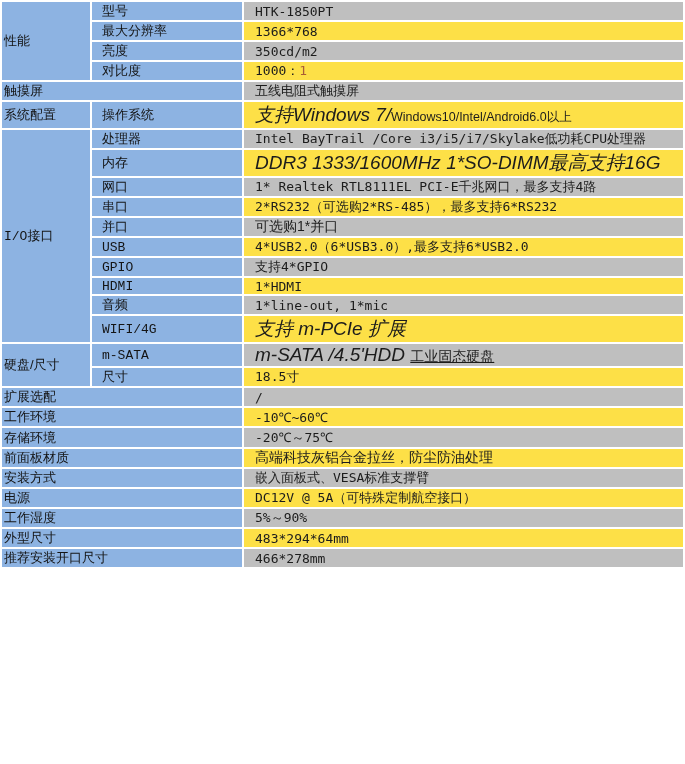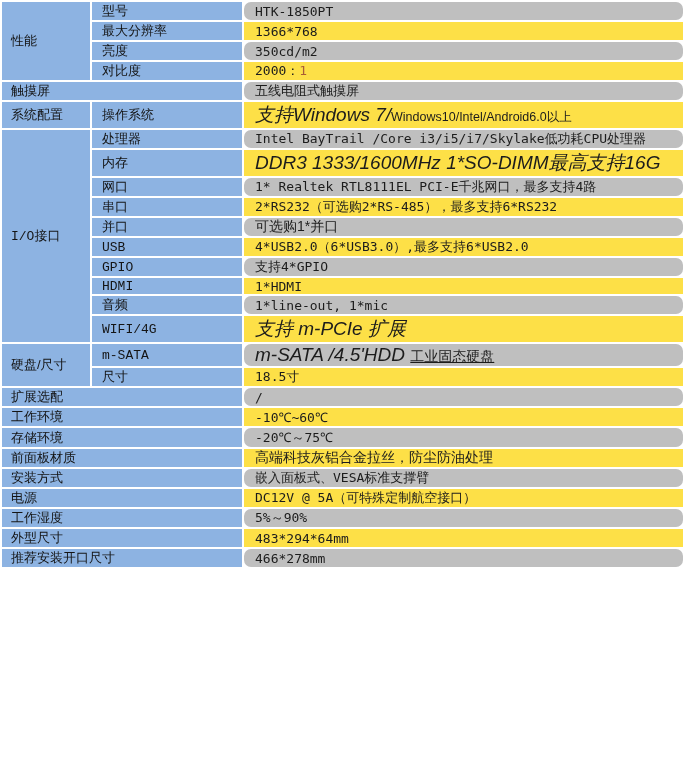--- a/index.html
+++ b/index.html
@@ -21,30 +21,30 @@
   }
   td {
     height: 16px;
     vertical-align: middle;
     overflow: hidden;
     white-space: nowrap;
     padding: 0;
   }
   td.cat, td.sub {
     background: #8db3e2;
-    padding-left: 9px;
+    padding-left: 2px;
     font-size: 13px;
     color: #141414;
   }
   td.sub { padding-left: 10px; }
   td.val {
     padding-left: 11px;
     color: #1c1c1c;
   }
-  td.val.gray { background: #bfbfbf; border-radius: 7px; }
+  td.val.gray { background: #bfbfbf; }
   td.val.white { background: #fde047; }
   .f-mono {
     font-family: "DejaVu Sans Mono", "Liberation Mono", monospace;
     font-size: 13px;
   }
   .f-sans {
     font-family: "Liberation Sans", sans-serif;
     font-size: 14px;
   }
   .part-big { font-size: 19px; font-style: italic; }
@@ -73,21 +73,21 @@
       <tr>
         <td class="sub">最大分辨率</td>
         <td class="val white f-mono"><span>1366*768</span></td>
       </tr>
       <tr>
         <td class="sub">亮度</td>
         <td class="val gray f-mono"><span>350cd/m2</span></td>
       </tr>
       <tr>
         <td class="sub">对比度</td>
-        <td class="val white f-mono"><span>2000：</span><span class="part-accent">1</span></td>
+        <td class="val white f-mono"><span>1000：</span><span class="part-accent">1</span></td>
       </tr>
       <tr>
         <td class="cat" colspan="2">触摸屏</td>
         <td class="val gray f-mono"><span>五线电阻式触摸屏</span></td>
       </tr>
       <tr>
         <td class="cat">系统配置</td>
         <td class="sub">操作系统</td>
         <td class="val white f-sans"><span class="part-big">支持Windows 7/</span><span class="part-small">Windows10/Intel/Android6.0以上</span></td>
       </tr>

